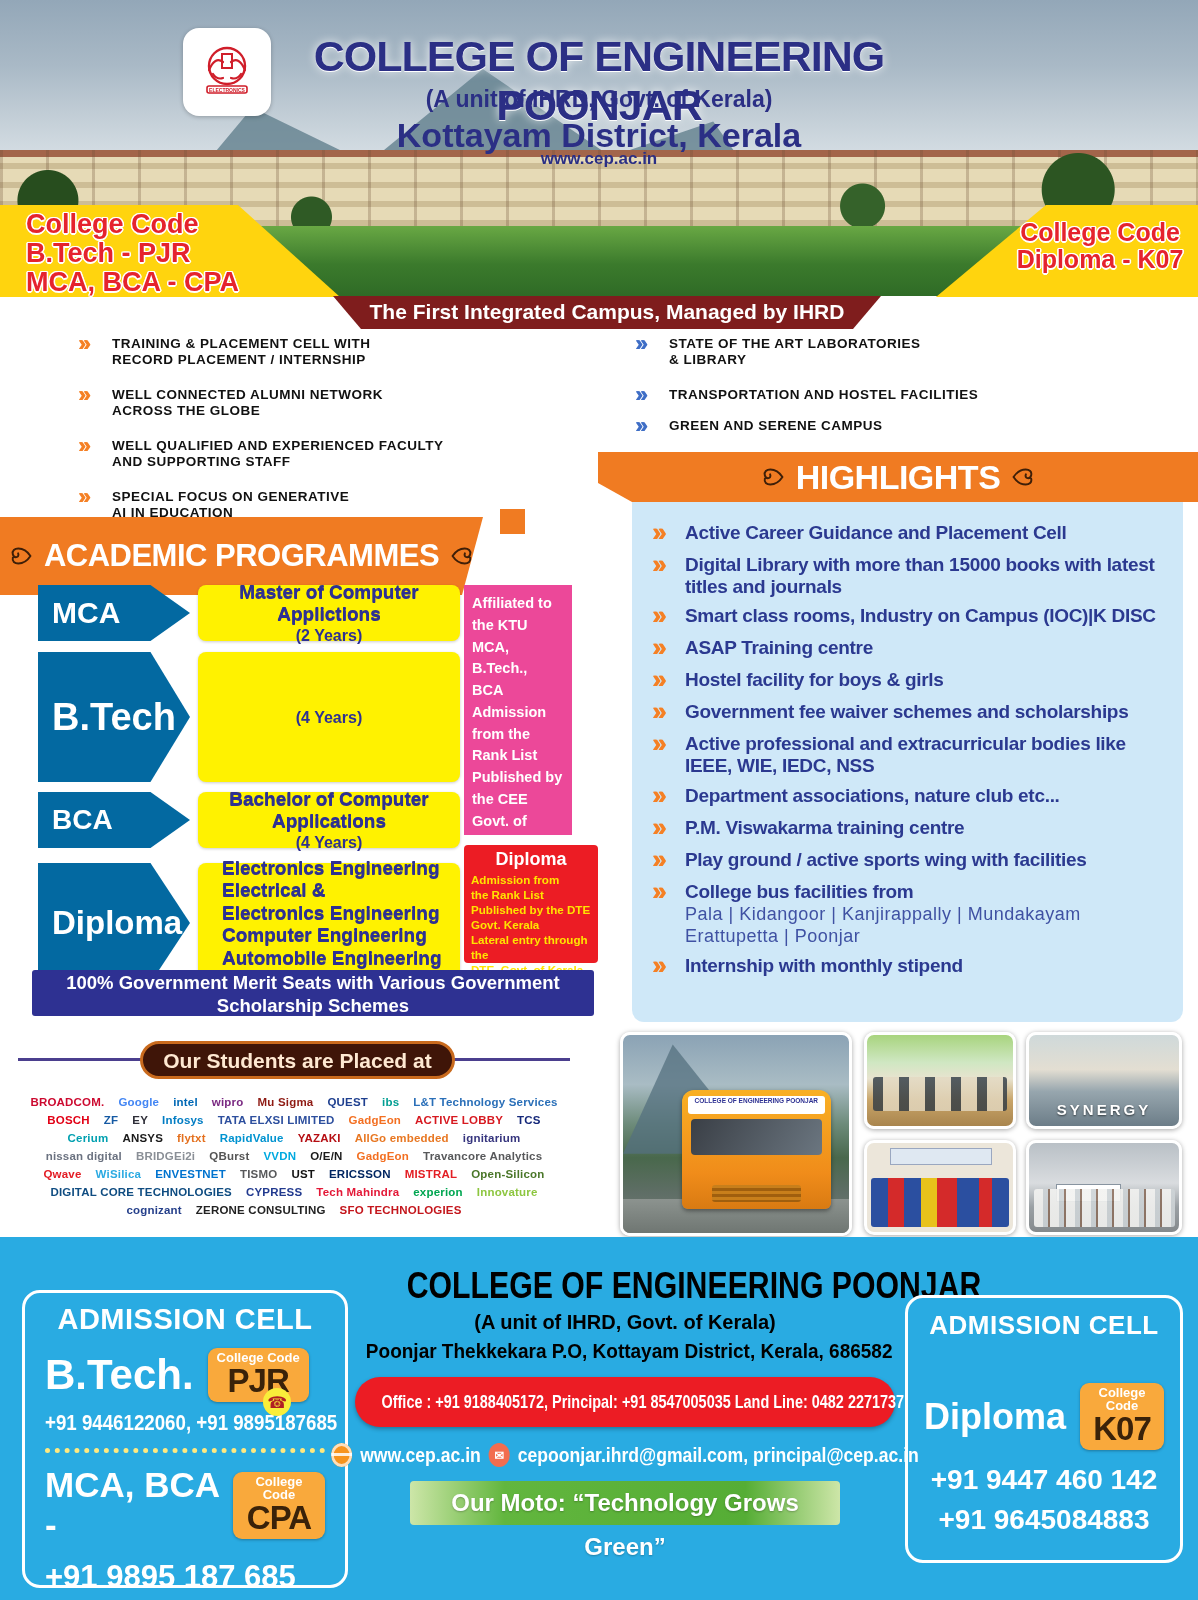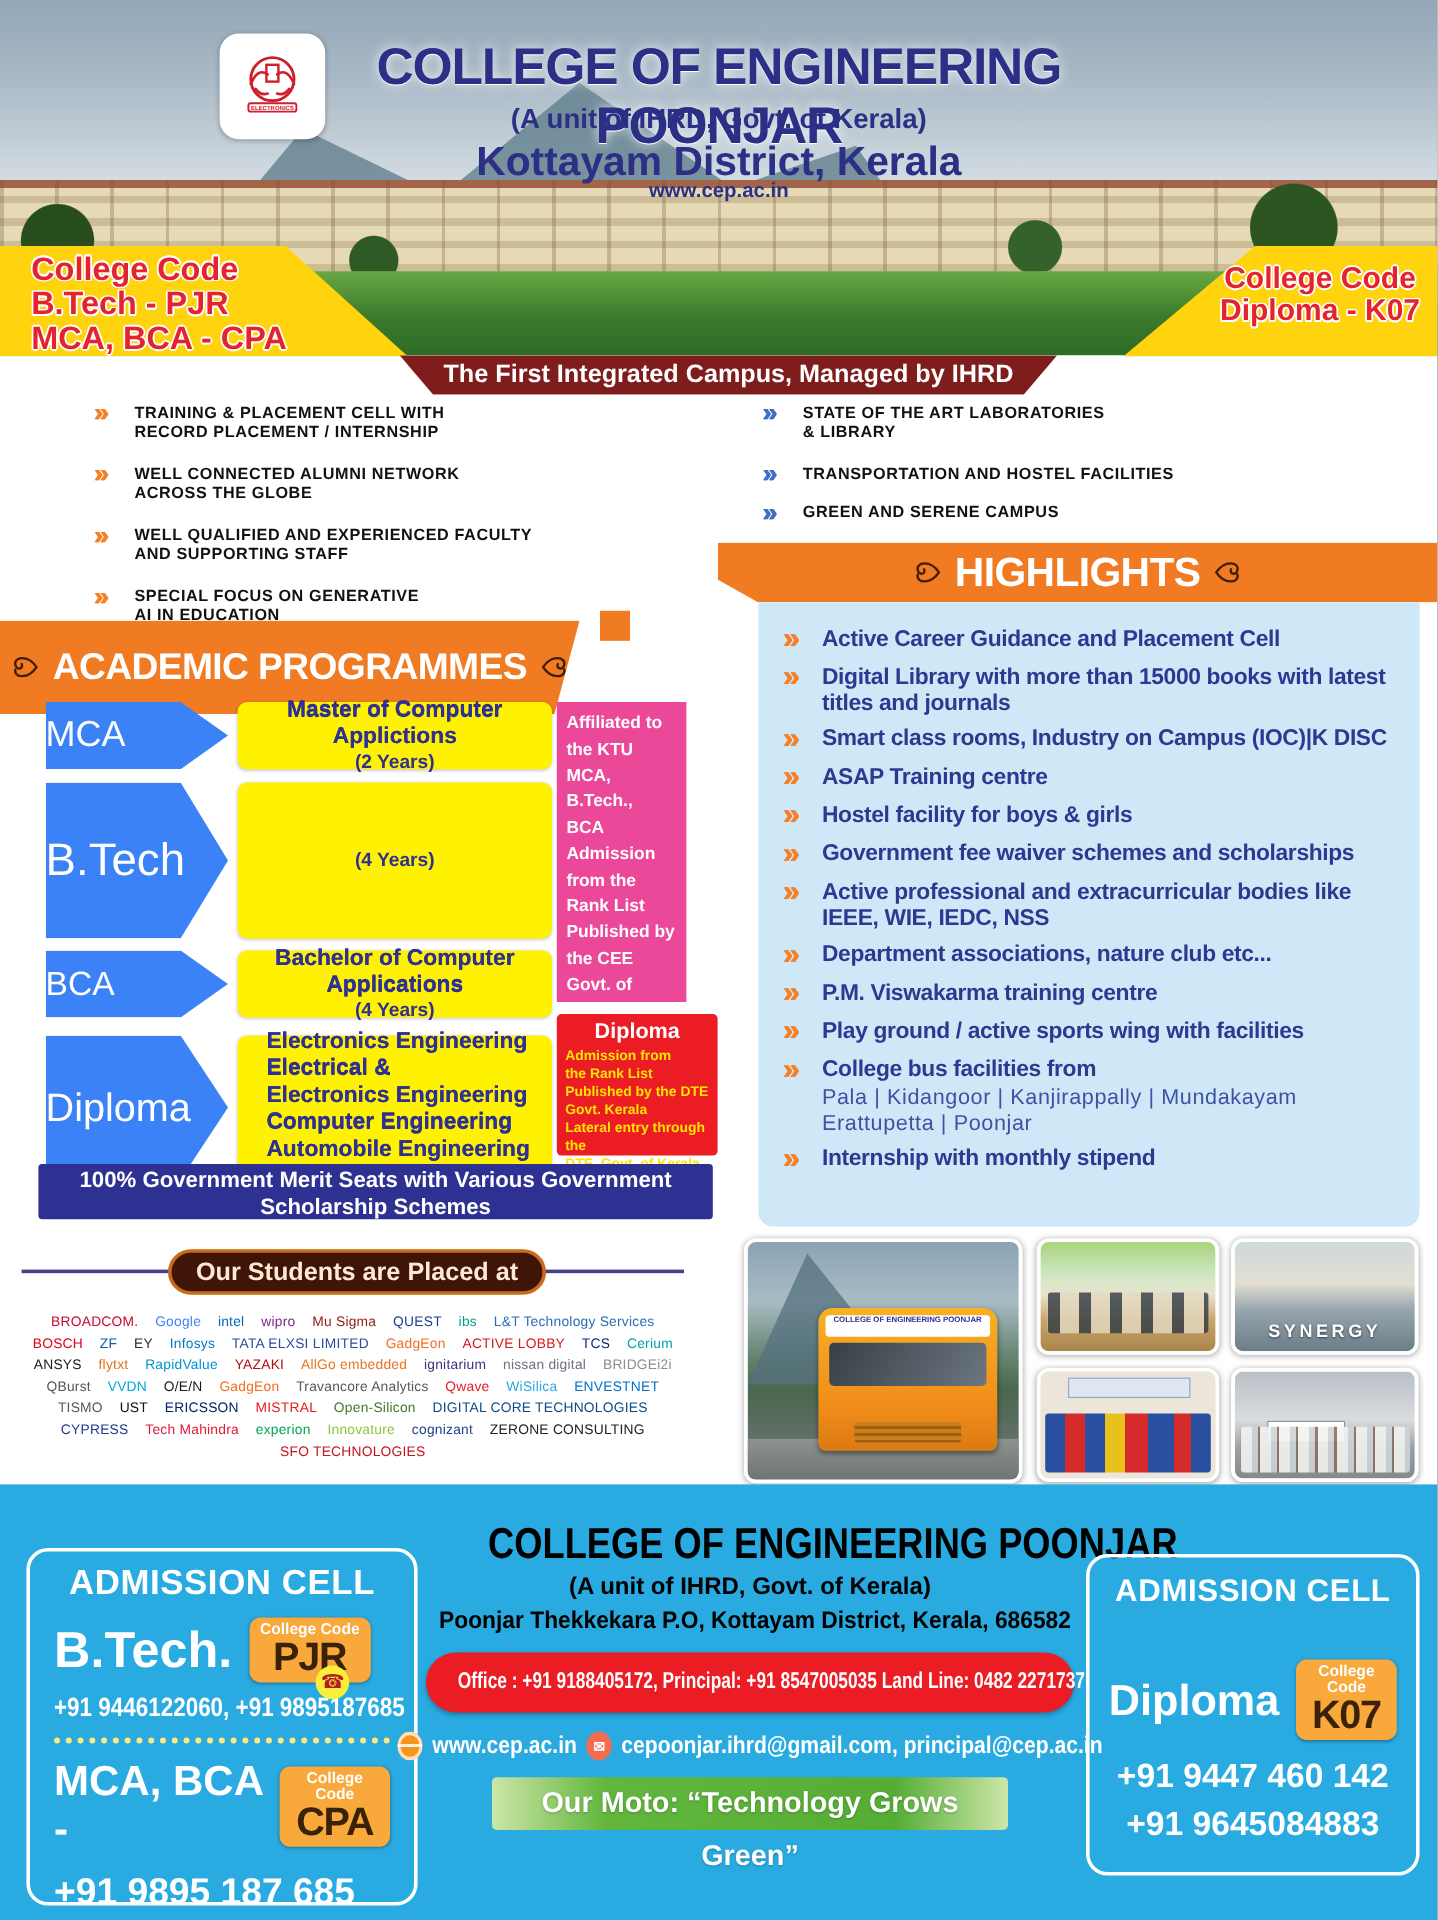--- a/index.html
+++ b/index.html
@@ -86,23 +86,23 @@
   .hl-sub{font-size:18px;font-weight:normal;color:#3f51a3;letter-spacing:.5px;margin-top:2px;line-height:1.2;}
   .hl-sub:empty{display:none;}
 
   
   .prog-rows{left:38px;top:585px;width:422px;}
   .prog-row{display:flex;gap:8px;align-items:stretch;}
   .prog-row:nth-of-type(1){height:56px;margin-bottom:11px;}
   .prog-row:nth-of-type(2){height:130px;margin-bottom:10px;}
   .prog-row:nth-of-type(3){height:56px;margin-bottom:15px;}
   .prog-row:nth-of-type(4){height:120px;}
-  .prog-arrow{flex:0 0 152px;background:#3b82f6;color:#fff;font-weight:normal;
+  .prog-arrow{flex:0 0 152px;background:#0369a1;color:#fff;font-weight:bold;
     clip-path:polygon(0 0,74% 0,100% 50%,74% 100%,0 100%);
-    display:flex;align-items:center;justify-content:flex-start;box-sizing:border-box;}
+    display:flex;align-items:center;justify-content:flex-start;padding-left:14px;box-sizing:border-box;}
   .prog-row:nth-of-type(1) .prog-arrow{font-size:30px;}
   .prog-row:nth-of-type(2) .prog-arrow{font-size:38px;}
   .prog-row:nth-of-type(3) .prog-arrow{font-size:28px;}
   .prog-row:nth-of-type(4) .prog-arrow{font-size:33px;}
   .prog-box{flex:1;background:#fff200;border-radius:8px;color:#2e3192;
     display:flex;flex-direction:column;justify-content:center;padding:4px 8px;box-sizing:border-box;
     box-shadow:0 1px 3px rgba(0,0,0,.2);}
   .prog-desc{font-size:19px;font-weight:bold;line-height:1.18;text-align:center;text-shadow:0 .5px 0 #2e3192;}
   .prog-row:nth-of-type(2) .prog-desc,.prog-row:nth-of-type(4) .prog-desc{text-align:left;padding-left:16px;}
   .prog-years{font-size:16px;font-weight:bold;text-align:center;margin-top:2px;}
@@ -112,21 +112,21 @@
     padding:5px 7px;box-sizing:border-box;}
   .dip-title{color:#fff;font-weight:bold;font-size:18px;text-align:center;line-height:1.1;}
   .dip-body{color:#ffe400;font-weight:bold;font-size:11.6px;line-height:1.3;margin-top:2px;}
   .merit{left:32px;top:970px;width:562px;height:46px;background:#2e3192;border-radius:3px;
     color:#fff;font-weight:bold;font-size:18.5px;text-align:center;line-height:1.23;padding-top:2px;box-sizing:border-box;}
 
   
   .placed-box{left:18px;top:1058px;width:552px;height:172px;background:#fff;border-top:3px solid #4b3f8e;
     box-sizing:border-box;padding:26px 8px 6px;display:flex;flex-wrap:wrap;gap:6px 14px;
     align-content:center;justify-content:center;z-index:1;}
-  .logo-chip{font-size:11.5px;font-weight:normal;letter-spacing:.2px;white-space:nowrap;}
+  .logo-chip{font-size:11.5px;font-weight:bold;letter-spacing:.2px;white-space:nowrap;}
   .placed-pill{left:140px;top:1041px;width:315px;height:38px;background:#3f1508;border:3px solid #c96a1d;
     border-radius:22px;color:#ffe9d2;font-weight:bold;font-size:21px;text-align:center;line-height:34px;
     box-sizing:border-box;z-index:2;}
 
   
   .photo{position:absolute;border:3px solid #fff;border-radius:10px;overflow:hidden;
     box-shadow:0 1px 5px rgba(0,0,0,.35);box-sizing:border-box;}
   .photo-bus{left:620px;top:1032px;width:232px;height:204px;
     background:linear-gradient(180deg,#8ba3b5 0%,#a9bcc4 25%,#6d8b7a 45%,#49684c 62%,#5f6e66 80%,#777d78 100%);}
   .bus-mtn{left:0;top:0;width:100%;height:60%;background:#54707f;opacity:.75;

